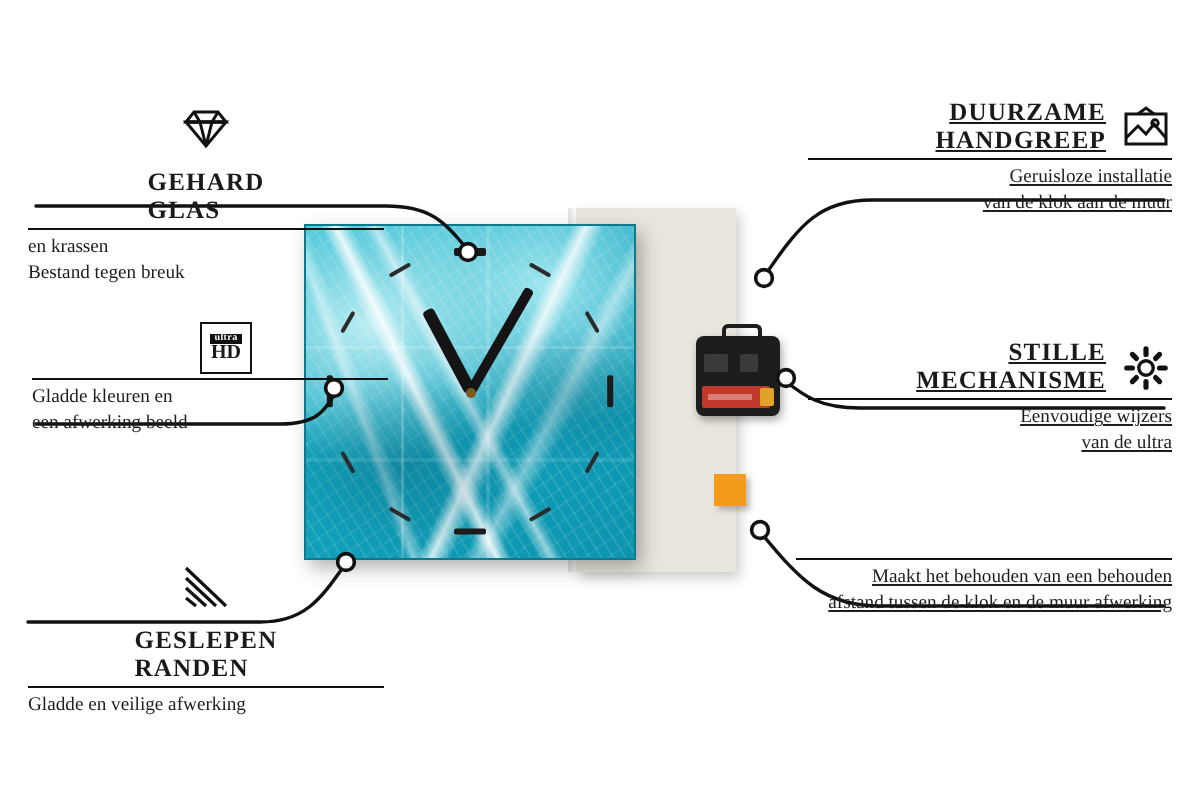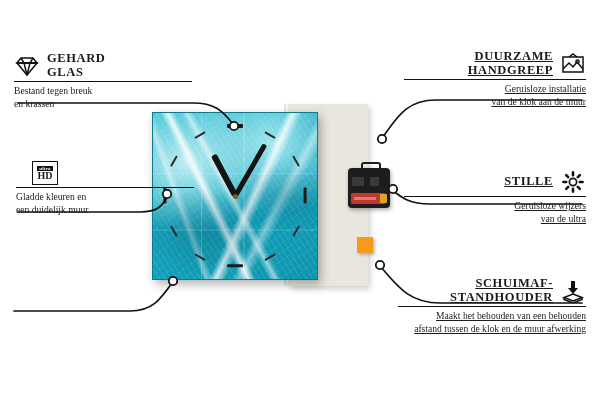--- a/index.html
+++ b/index.html
@@ -79,21 +79,21 @@
   .movement .batt:after{content:"";position:absolute;left:3px;top:4px;width:22px;height:3px;background:rgba(255,255,255,.35);}
   .movement .plus{position:absolute;right:3px;bottom:5px;width:7px;height:9px;background:#e0a32a;border-radius:1px;}
 
   .foampad{
     position:absolute;left:237px;top:147px;width:16px;height:16px;
     background:#f59b1c;box-shadow:2px 2px 3px rgba(0,0,0,.25);
   }
 
   
   .callout{position:absolute;}
-  .callout .hrow{display:flex;align-items:center;gap:7px;}
+  .callout .hrow{display:flex;align-items:center;gap:7px;flex-direction:column;}
   .callout.right .hrow{flex-direction:row-reverse;}
   .callout .titles{line-height:1.08;}
   .ttl{font-size:12.5px;font-weight:bold;letter-spacing:.6px;text-transform:uppercase;white-space:nowrap;}
   .rule{height:1.4px;background:#111;margin:2px 0 3px 0;}
   .desc{font-size:9.6px;line-height:1.28;color:#1d1d1d;}
   .callout.right .titles,.callout.right .desc{text-align:right;text-decoration:underline;}
 
   .ico{width:26px;height:24px;flex:0 0 26px;display:block;}
 
   
@@ -176,36 +176,54 @@
           <path d="M7,4 L10,9 L13,21 L16,9 L19,4"></path>
             <path d="M3,9 L23,9"></path>
         </svg>
       </span>
       <div class="titles">
         <div class="ttl">GEHARD</div>
         <div class="ttl">GLAS</div>
       </div>
     </div>
     <div class="rule"></div>
+    <div class="desc">en krassen</div>
     <div class="desc">Bestand tegen breuk</div>
-    <div class="desc">en krassen</div>
   </div>
 
   <div class="callout left" style="left:16px;top:161px;width:178px;">
     <div class="hrow">
       <span class="ico" style="border:1.4px solid #111;width:24px;height:22px;display:flex;flex-direction:column;align-items:center;justify-content:center;flex:0 0 24px;margin-left:16px;">
         <span style="font-size:5px;font-weight:bold;letter-spacing:.2px;line-height:1;background:#111;color:#fff;padding:0 2px;">ultra</span>
         <span style="font-size:10px;font-weight:bold;line-height:1;">HD</span>
       </span>
     </div>
     <div class="rule"></div>
     <div class="desc">Gladde kleuren en</div>
-    <div class="desc">een duidelijk muur</div>
-  </div>
-
+    <div class="desc">een afwerking beeld</div>
+  </div>
+
+  <div class="callout left" style="left:14px;top:281px;width:178px;">
+    <div class="hrow">
+      <span class="ico">
+        <svg viewBox="0 0 26 24" width="26" height="24" fill="none" stroke="#111" stroke-width="1.6">
+          <path d="M3,3 L23,22"></path>
+            <path d="M3,8 L18,22"></path>
+            <path d="M3,13 L13,22"></path>
+            <path d="M3,18 L8,22"></path>
+        </svg>
+      </span>
+      <div class="titles">
+        <div class="ttl">GESLEPEN</div>
+        <div class="ttl">RANDEN</div>
+      </div>
+    </div>
+    <div class="rule"></div>
+    <div class="desc">Gladde en veilige afwerking</div>
+  </div>
 
   <div class="callout right" style="left:404px;top:50px;width:182px;">
     <div class="hrow">
       <span class="ico">
         <svg viewBox="0 0 26 24" width="26" height="24" fill="none" stroke="#111" stroke-width="1.5">
           <rect x="3" y="5" width="20" height="15"></rect>
           <path d="M3,17 L9,11 L13,15 L17,10 L23,17"></path>
           <circle cx="17.5" cy="9.5" r="1.6"></circle>
           <path d="M9,5 L13,2 L17,5"></path>
         </svg>
@@ -224,39 +242,27 @@
     <div class="hrow">
       <span class="ico">
         <svg viewBox="0 0 26 24" width="26" height="24" fill="none" stroke="#111" stroke-width="1.7">
           <circle cx="13" cy="12" r="3.6"></circle>
           <path d="M13,2.4 L13,5.2 M13,18.8 L13,21.6 M3.4,12 L6.2,12 M19.8,12 L22.6,12
                    M6.2,5.2 L8.2,7.2 M17.8,16.8 L19.8,18.8 M19.8,5.2 L17.8,7.2 M8.2,16.8 L6.2,18.8" stroke-width="2.6" stroke-linecap="round"></path>
         </svg>
       </span>
       <div class="titles">
         <div class="ttl">STILLE</div>
-      </div>
-    </div>
-    <div class="rule"></div>
-    <div class="desc">Geruisloze wijzers</div>
+        <div class="ttl">MECHANISME</div>
+      </div>
+    </div>
+    <div class="rule"></div>
+    <div class="desc">Eenvoudige wijzers</div>
     <div class="desc">van de ultra</div>
   </div>
 
   <div class="callout right" style="left:398px;top:277px;width:188px;">
-    <div class="hrow">
-      <span class="ico">
-        <svg viewBox="0 0 26 24" width="26" height="24" fill="none" stroke="#111" stroke-width="1.5">
-          <path d="M11,2 L15,2 L15,9 L18,9 L13,15 L8,9 L11,9 Z" fill="#111" stroke="none"></path>
-          <path d="M13,15 L22,18.5 L13,22 L4,18.5 Z"></path>
-          <path d="M4,18.5 L4,20.5 L13,24 L22,20.5 L22,18.5"></path>
-        </svg>
-      </span>
-      <div class="titles">
-        <div class="ttl">SCHUIMAF-</div>
-        <div class="ttl">STANDHOUDER</div>
-      </div>
-    </div>
     <div class="rule"></div>
     <div class="desc">Maakt het behouden van een behouden</div>
     <div class="desc">afstand tussen de klok en de muur afwerking</div>
   </div>
 
 </div>
 
 </body></html>

